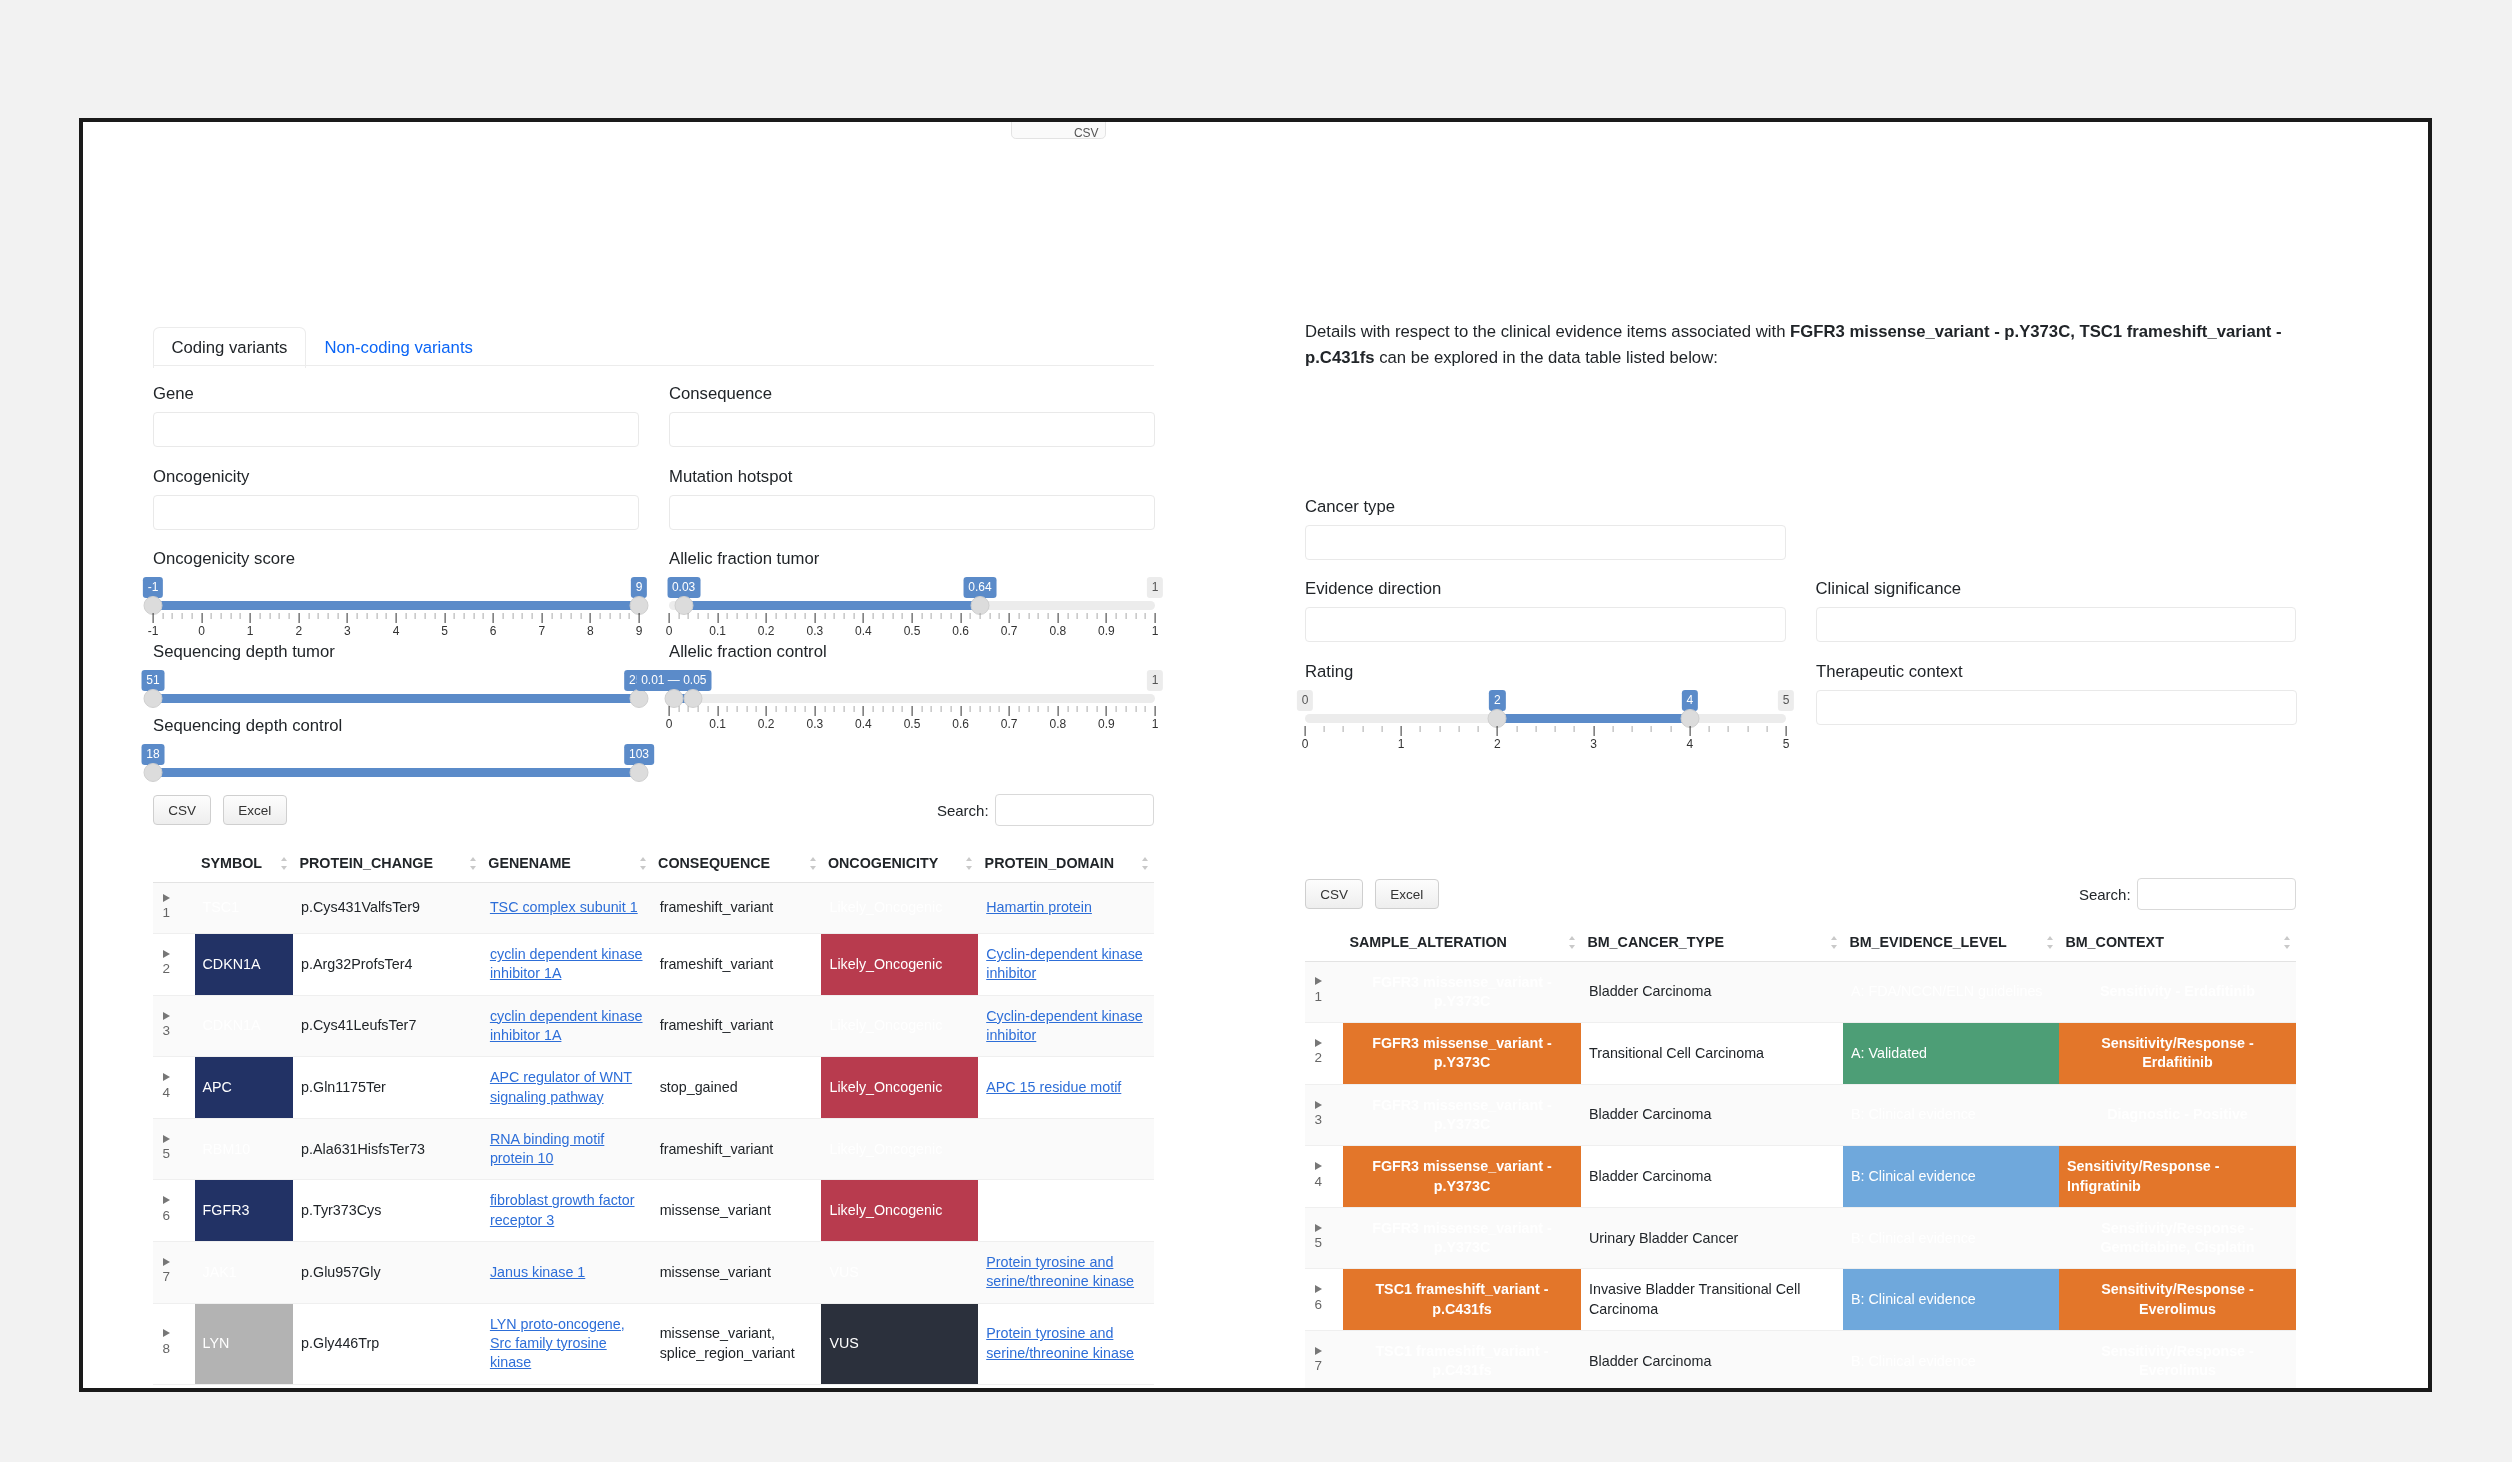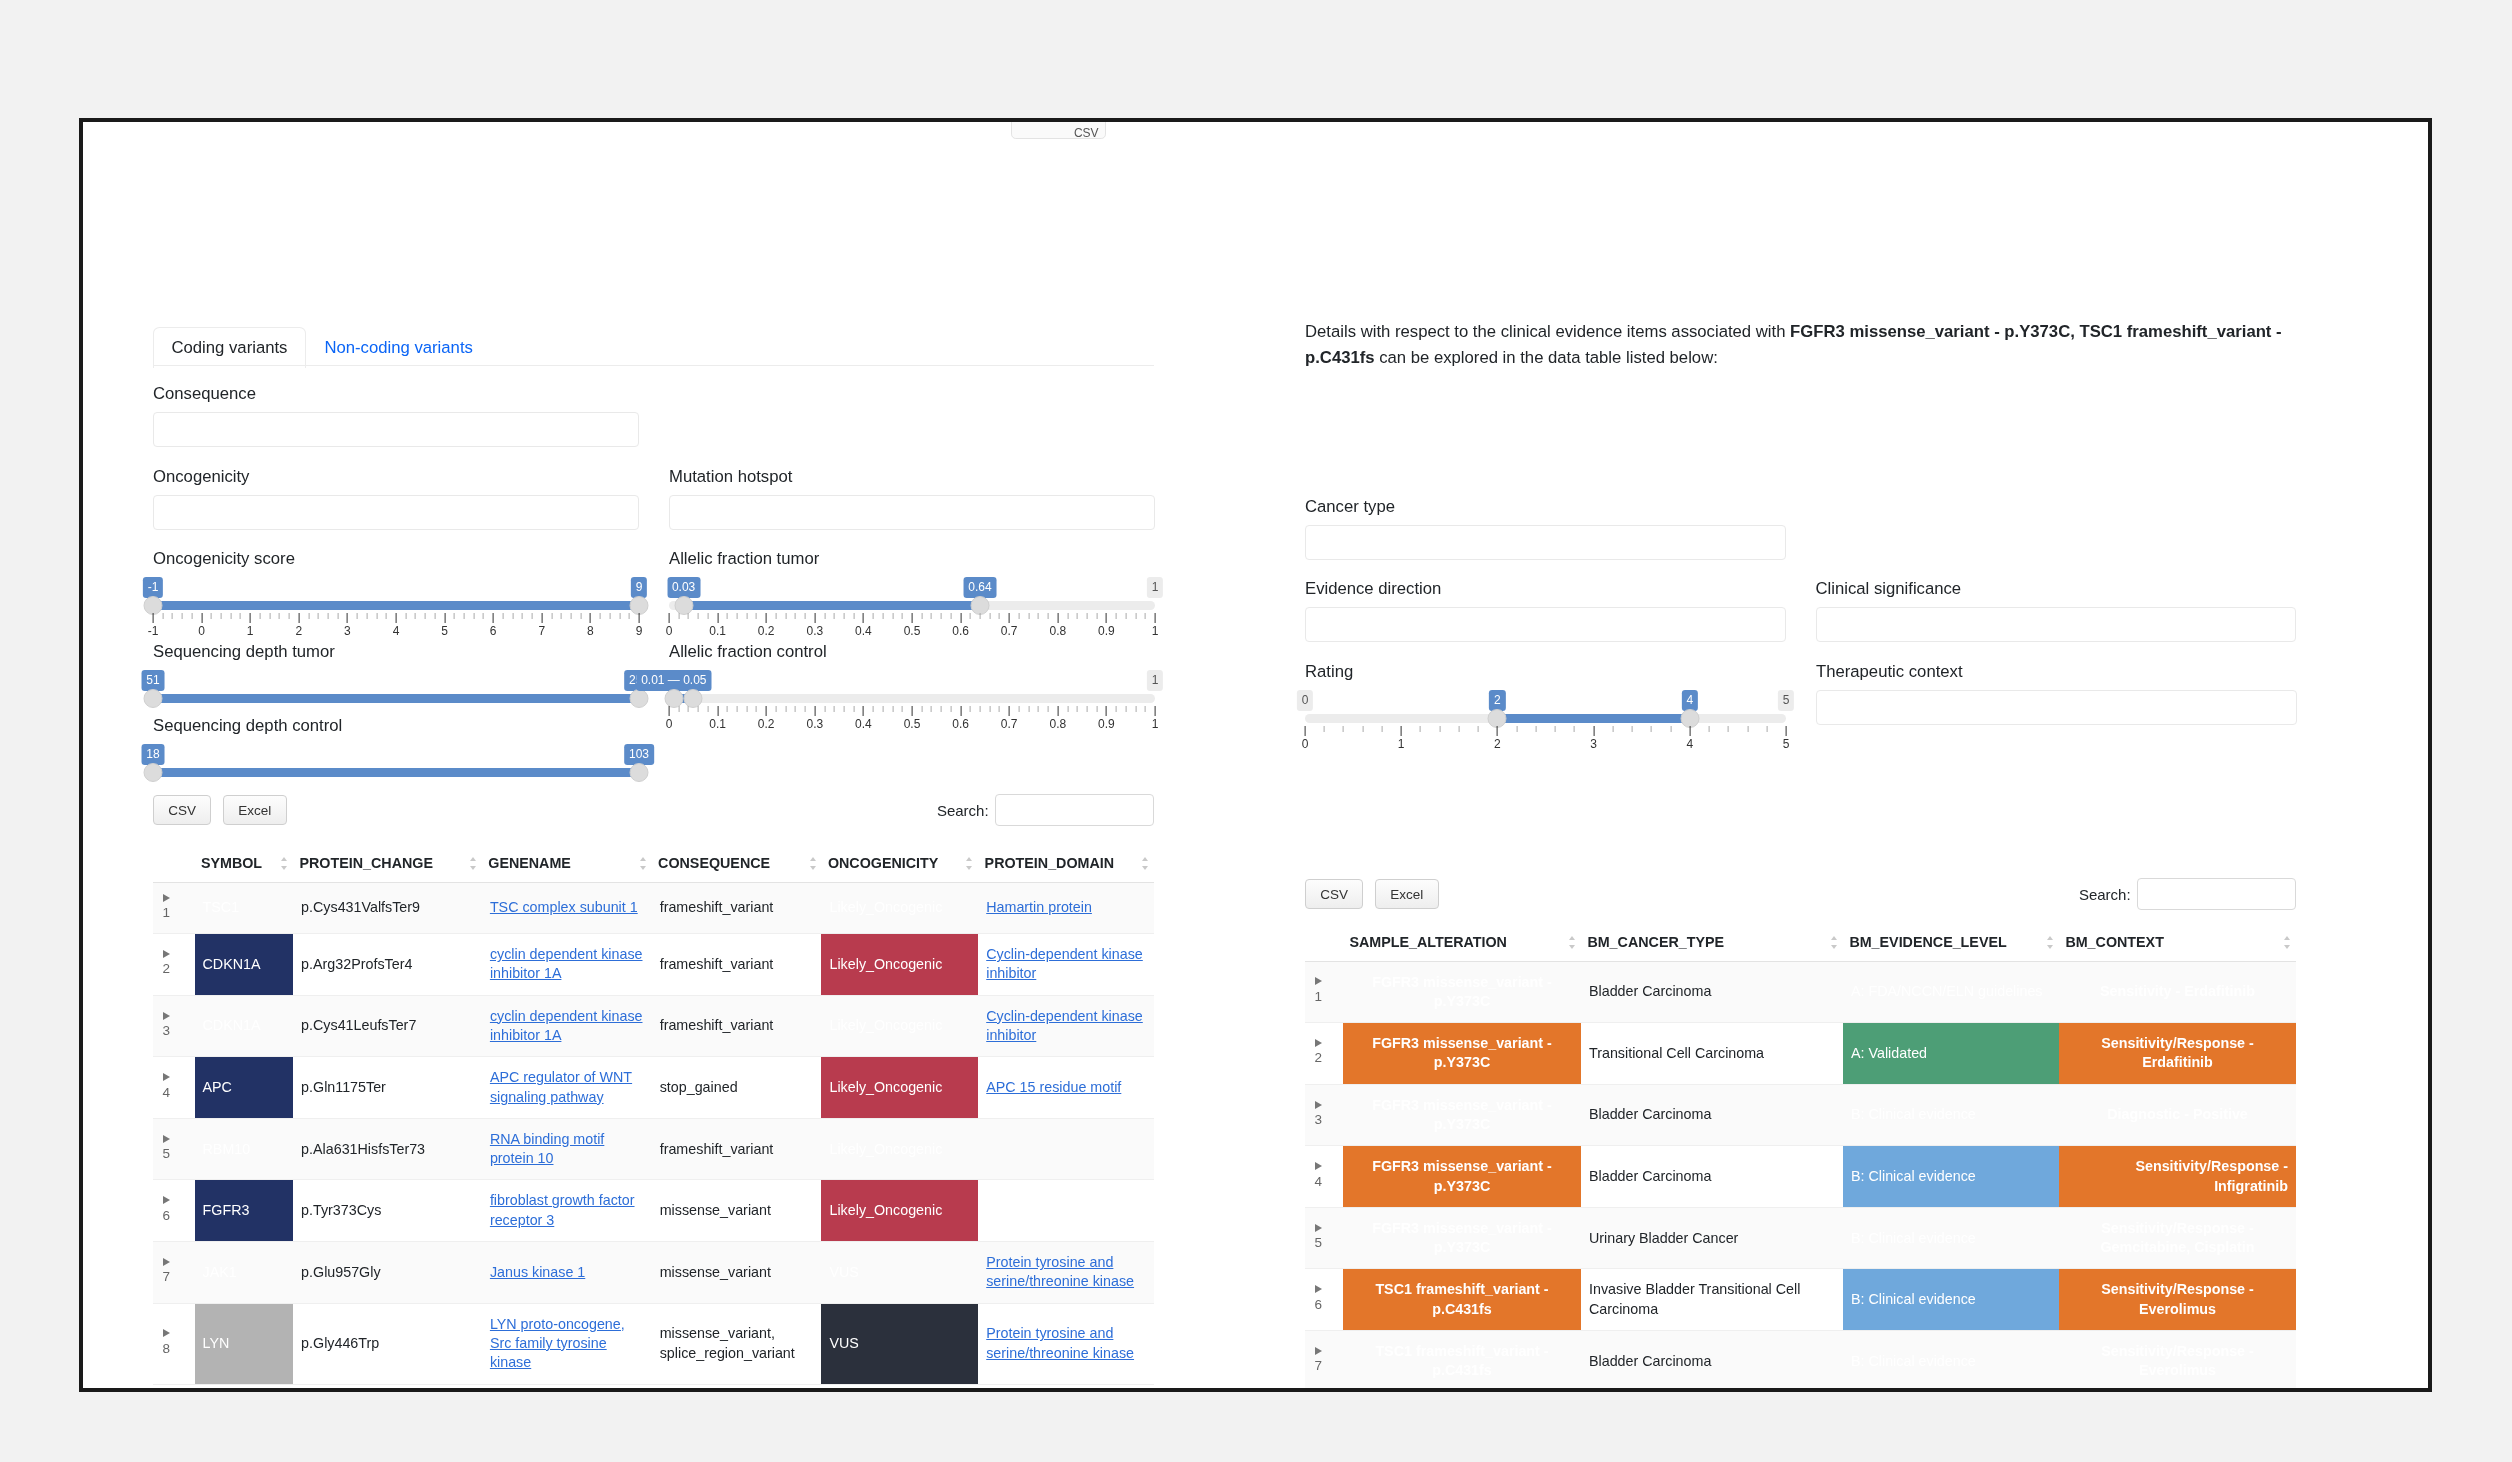--- a/index.html
+++ b/index.html
@@ -137,20 +137,24 @@
 
       <div class="cut-widget">CSV</div>
 
       <div class="tabs">
         <div class="tab active">Coding variants</div>
         <div class="tab">Non-coding variants</div>
       </div>
       <div class="tabs-rule"></div>
 
       <div class="fgrid" style="left:70px; top:262px; width:1002px;">
+        <div>
+          <div class="field-label">Gene</div>
+          <input class="field-input" value="" style="">
+        </div>
         <div>
           <div class="field-label">Consequence</div>
           <input class="field-input" value="" style="">
         </div>
       </div>
 
       <div class="fgrid" style="left:70px; top:345px; width:1002px;">
         <div>
           <div class="field-label">Oncogenicity</div>
           <input class="field-input" value="" style="">
@@ -658,21 +662,21 @@
                 <td class="cell-dark" style="text-align:center;font-weight:bold">FGFR3 missense_variant - p.Y373C</td>
                 <td>Bladder Carcinoma</td>
                 <td class="cell-blue-lt">B: Clinical evidence</td>
                 <td class="cell-dark" style="text-align:center;font-weight:bold">Diagnostic - Positive</td>
               </tr>
               <tr>
                 <td class="idx"><span class="caret"></span>4</td>
                 <td class="cell-orange" style="text-align:center;font-weight:bold">FGFR3 missense_variant - p.Y373C</td>
                 <td>Bladder Carcinoma</td>
                 <td class="cell-blue-lt">B: Clinical evidence</td>
-                <td class="cell-orange" style="text-align:right;font-weight:bold">Sensitivity/Response - Infigratinib</td>
+                <td class="cell-orange" style="text-align:left;font-weight:bold">Sensitivity/Response - Infigratinib</td>
               </tr>
               <tr>
                 <td class="idx"><span class="caret"></span>5</td>
                 <td class="cell-orange" style="text-align:center;font-weight:bold">FGFR3 missense_variant - p.Y373C</td>
                 <td>Urinary Bladder Cancer</td>
                 <td class="cell-blue-lt">B: Clinical evidence</td>
                 <td class="cell-orange" style="text-align:center;font-weight:bold">Sensitivity/Response - Gemcitabine, Cisplatin</td>
               </tr>
               <tr>
                 <td class="idx"><span class="caret"></span>6</td>

